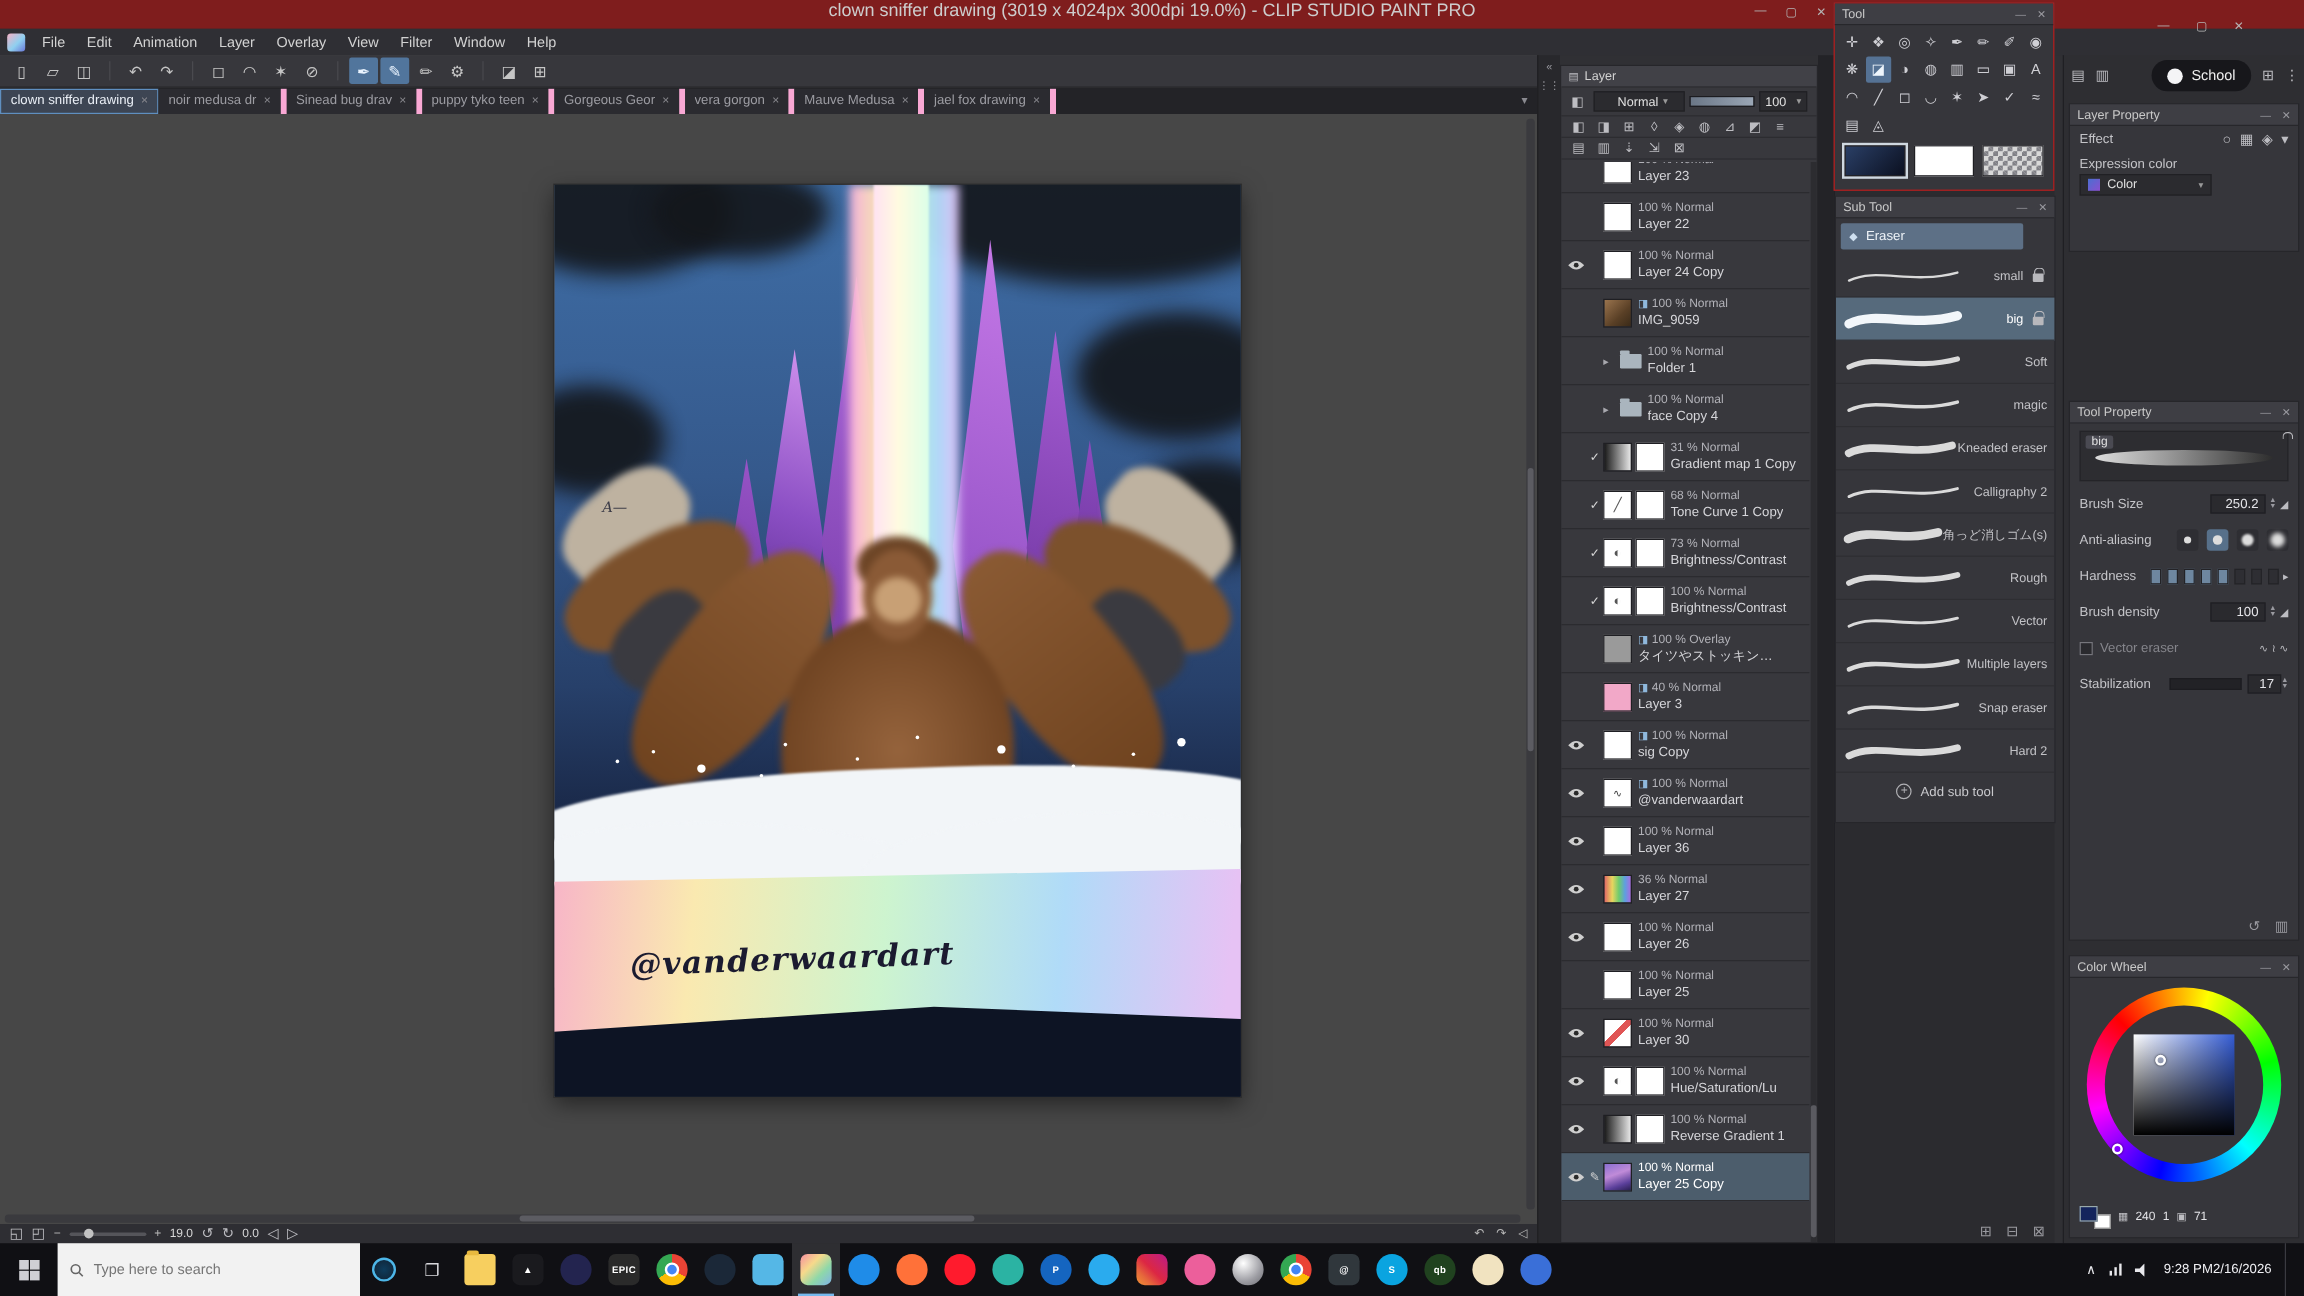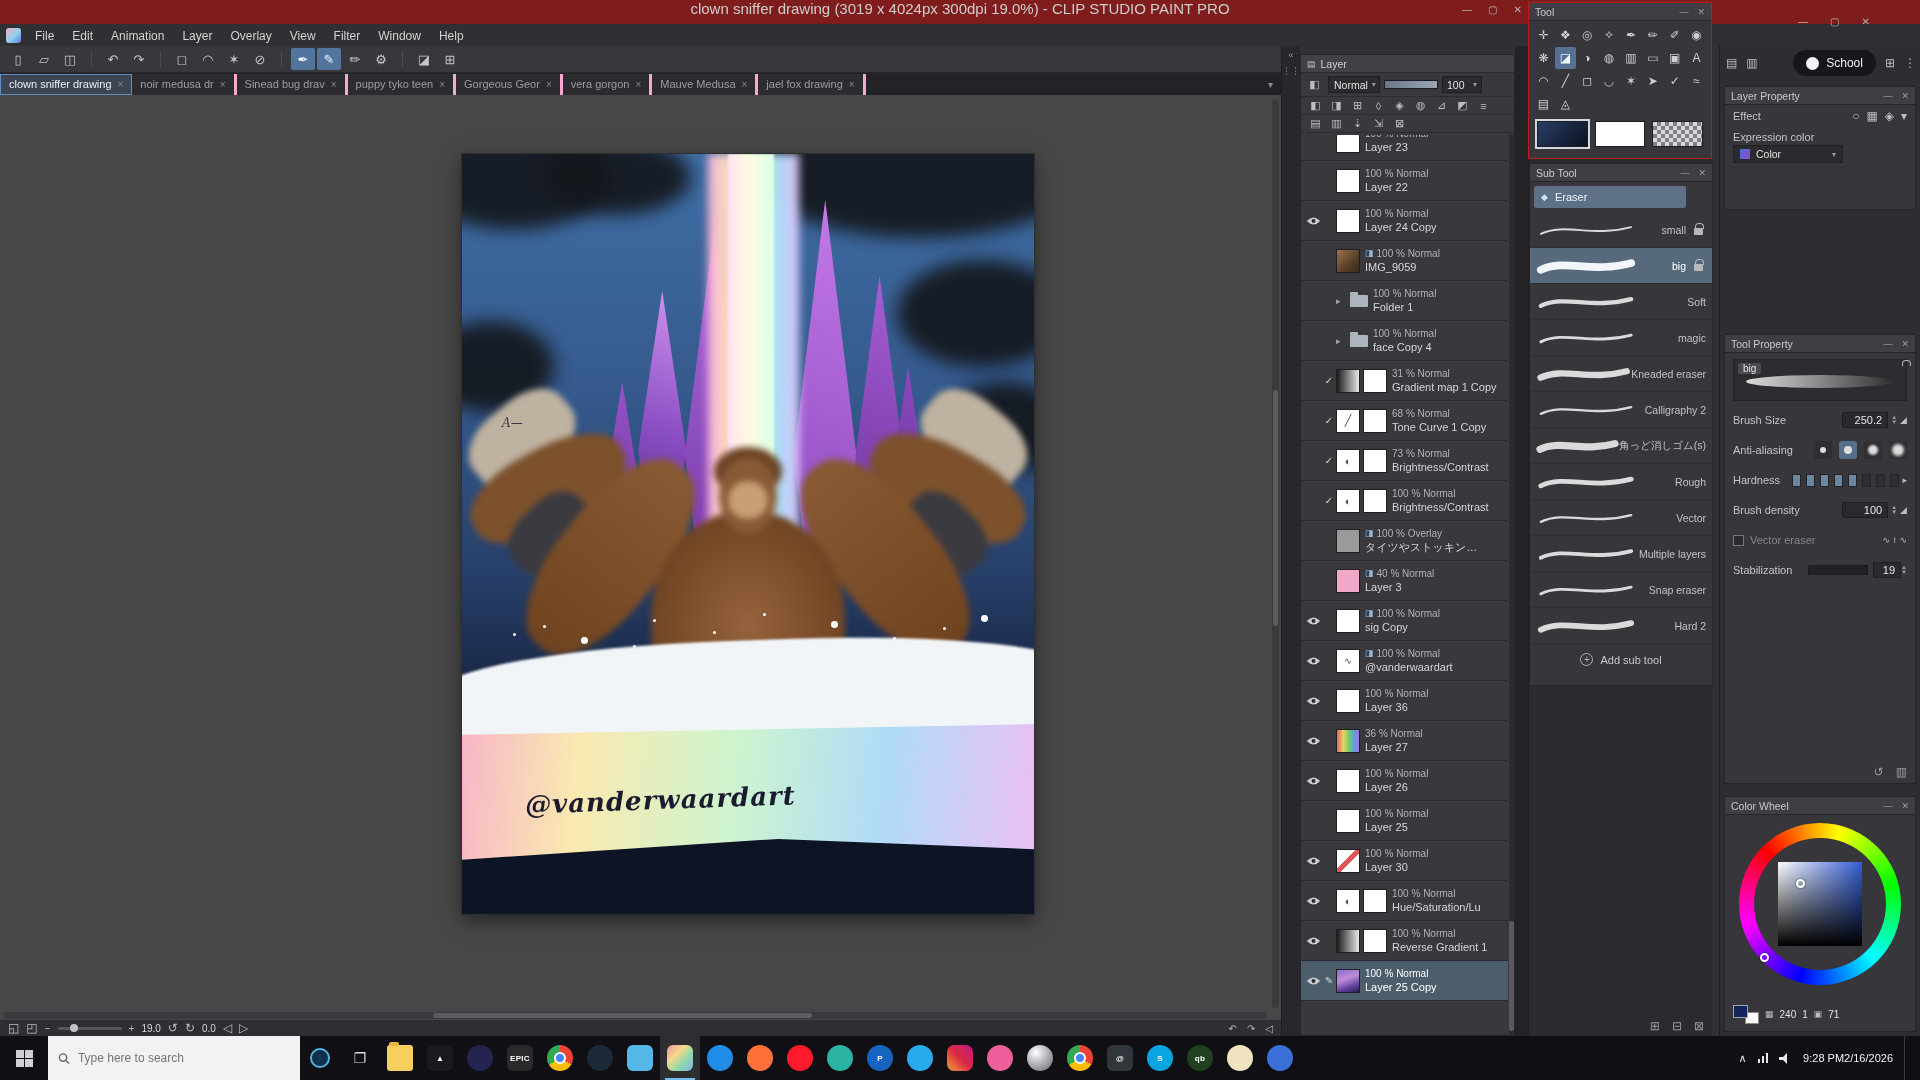--- a/index.html
+++ b/index.html
@@ -15,21 +15,21 @@
 .menu-item{color:#d2d2d2;font-size:12px;padding:2px 9px;cursor:default}
 
 
 #workspace{position:absolute;top:46px;left:0;width:1920px;height:990px}
 #canvas-column{position:absolute;left:0;top:0;width:1281px;height:990px;background:#474747}
 #toolbar{height:27px;background:#37373c;display:flex;align-items:center;padding-left:6px;gap:2px;border-bottom:1px solid #2a2a2e}
 .tbtn{width:24px;height:22px;display:flex;align-items:center;justify-content:center;color:#c6c6c6;font-size:13px;border-radius:2px}
 .tbtn.active{background:#51759c;color:#eaf4ff}
 .tdiv{width:8px;height:16px;border-right:1px solid #4a4a4f;margin-right:7px}
 #tabbar{height:22px;background:#232327;display:flex;align-items:center}
-.dtab{height:21px;display:flex;align-items:center;gap:6px;padding:0 8px;font-size:11px;color:#9c9ca2;background:#2b2b30;border-right:3px solid #f9a8d4;max-width:120px;white-space:nowrap}
+.dtab{height:21px;display:flex;align-items:center;gap:6px;padding:0 8px;font-size:11px;color:#9c9ca2;background:#2b2b30;border-right:5px solid #f9a8d4;max-width:120px;white-space:nowrap}
 .dtab .tlabel{overflow:hidden;text-overflow:ellipsis;max-width:120px}
 .dtab.active{background:#3d4553;color:#e9eef5;border:1px solid #5f8fc0;max-width:175px}
 .dtab.active .tlabel{max-width:150px}
 .tclose{color:#8a8a90;font-size:10px}
 #tab-overflow{margin-left:auto;color:#8a8a90;font-size:10px;padding:0 8px}
 #canvas-region{position:relative;height:941px;overflow:hidden}
 #vscroll{position:absolute;right:2px;top:4px;bottom:28px;width:7px;background:#3a3a3e;border-radius:3px}
 #vscroll i{position:absolute;left:1px;right:1px;top:32%;height:26%;background:#5c5c62;border-radius:3px}
 #hscroll{position:absolute;left:4px;right:14px;bottom:17px;height:7px;background:#3a3a3e;border-radius:3px}
 #hscroll i{position:absolute;top:1px;bottom:1px;left:34%;width:30%;background:#5c5c62;border-radius:3px}
@@ -56,21 +56,21 @@
 .signature{left:11%;top:83%;font-family:"DejaVu Serif",serif;font-style:italic;font-weight:600;font-size:26px;color:#1b1b30;transform:rotate(-2deg);letter-spacing:1px}
 .artist-mark{left:7%;top:34.5%;font-family:"DejaVu Serif",serif;font-style:italic;font-size:12px;color:rgba(25,28,48,.8)}
 
 
 #collapse-strip{position:absolute;left:1281px;top:0;width:19px;height:990px;background:#28282c;border-left:1px solid #1e1e22;display:flex;flex-direction:column;align-items:center;padding-top:4px;gap:6px;font-size:9px;color:#9a9aa0}
 
 
 #layer-panel{position:absolute;left:1300px;top:8px;width:215px;height:982px;background:#38383d;border:1px solid #26262a;overflow:hidden}
 .lp-tabs{height:18px;display:flex;align-items:center;gap:5px;padding:0 6px;font-size:10.5px;color:#d2d2d2;background:#414147;border-bottom:1px solid #2a2a2e}
 .lp-controls{height:24px;display:flex;align-items:center;gap:4px;padding:0 4px;border-bottom:1px solid #2c2c30}
-.lp-select{display:flex;align-items:center;gap:4px;background:#2b2b2f;border:1px solid #202024;font-size:10.5px;color:#e0e0e0;padding:1px 5px;width:52px;height:17px}
+.lp-select{display:flex;align-items:center;gap:4px;background:#2b2b2f;border:1px solid #202024;font-size:10.5px;color:#e0e0e0;padding:1px 19px;width:76px;height:17px}
 .caret{margin-left:auto;font-size:8px;color:#999}
 .lp-opacity-bar{width:54px;height:9px;background:#222226;position:relative;border:1px solid #1c1c20}
 .lp-opacity-bar i{position:absolute;inset:0;background:linear-gradient(90deg,#6b7787,#9aa6b5)}
 .lp-opval{display:flex;align-items:center;gap:3px;background:#2b2b2f;border:1px solid #202024;font-size:10.5px;color:#e0e0e0;padding:1px 4px;height:17px;width:40px}
 .lp-icons{height:18px;display:flex;align-items:center;gap:2px;padding:0 5px;border-bottom:1px solid #2c2c30}
 .gicon{color:#bdbdc2;font-size:12px;display:inline-flex;align-items:center;justify-content:center}
 .gicon.small{font-size:11px;width:19px}
 .gicon.tiny{font-size:9px}
 #layer-list{position:absolute;top:80px;bottom:0;left:0;right:6px;overflow:hidden}
 .lrow{height:40px;display:flex;align-items:center;padding:0 2px 0 4px;border-bottom:1px solid #2b2b2f}
@@ -978,21 +978,21 @@
           <span>Vector eraser</span>
           <span class="tp-val">
             <span class="gicon tiny">∿</span>
             <span class="gicon tiny">≀</span>
             <span class="gicon tiny">∿</span>
           </span>
         </div>
         <div class="tp-row">
           <span>Stabilization</span>
           <span class="stab-bar"></span>
-          <span class="spin" style="min-width:28px">19</span>
+          <span class="spin" style="min-width:28px">17</span>
           <span class="updown">
               <span>▲</span>
               <span>▼</span>
             </span>
         </div>
         <div id="tp-bottom">
           <span>↺</span>
           <span>▥</span>
         </div>
       </div>

